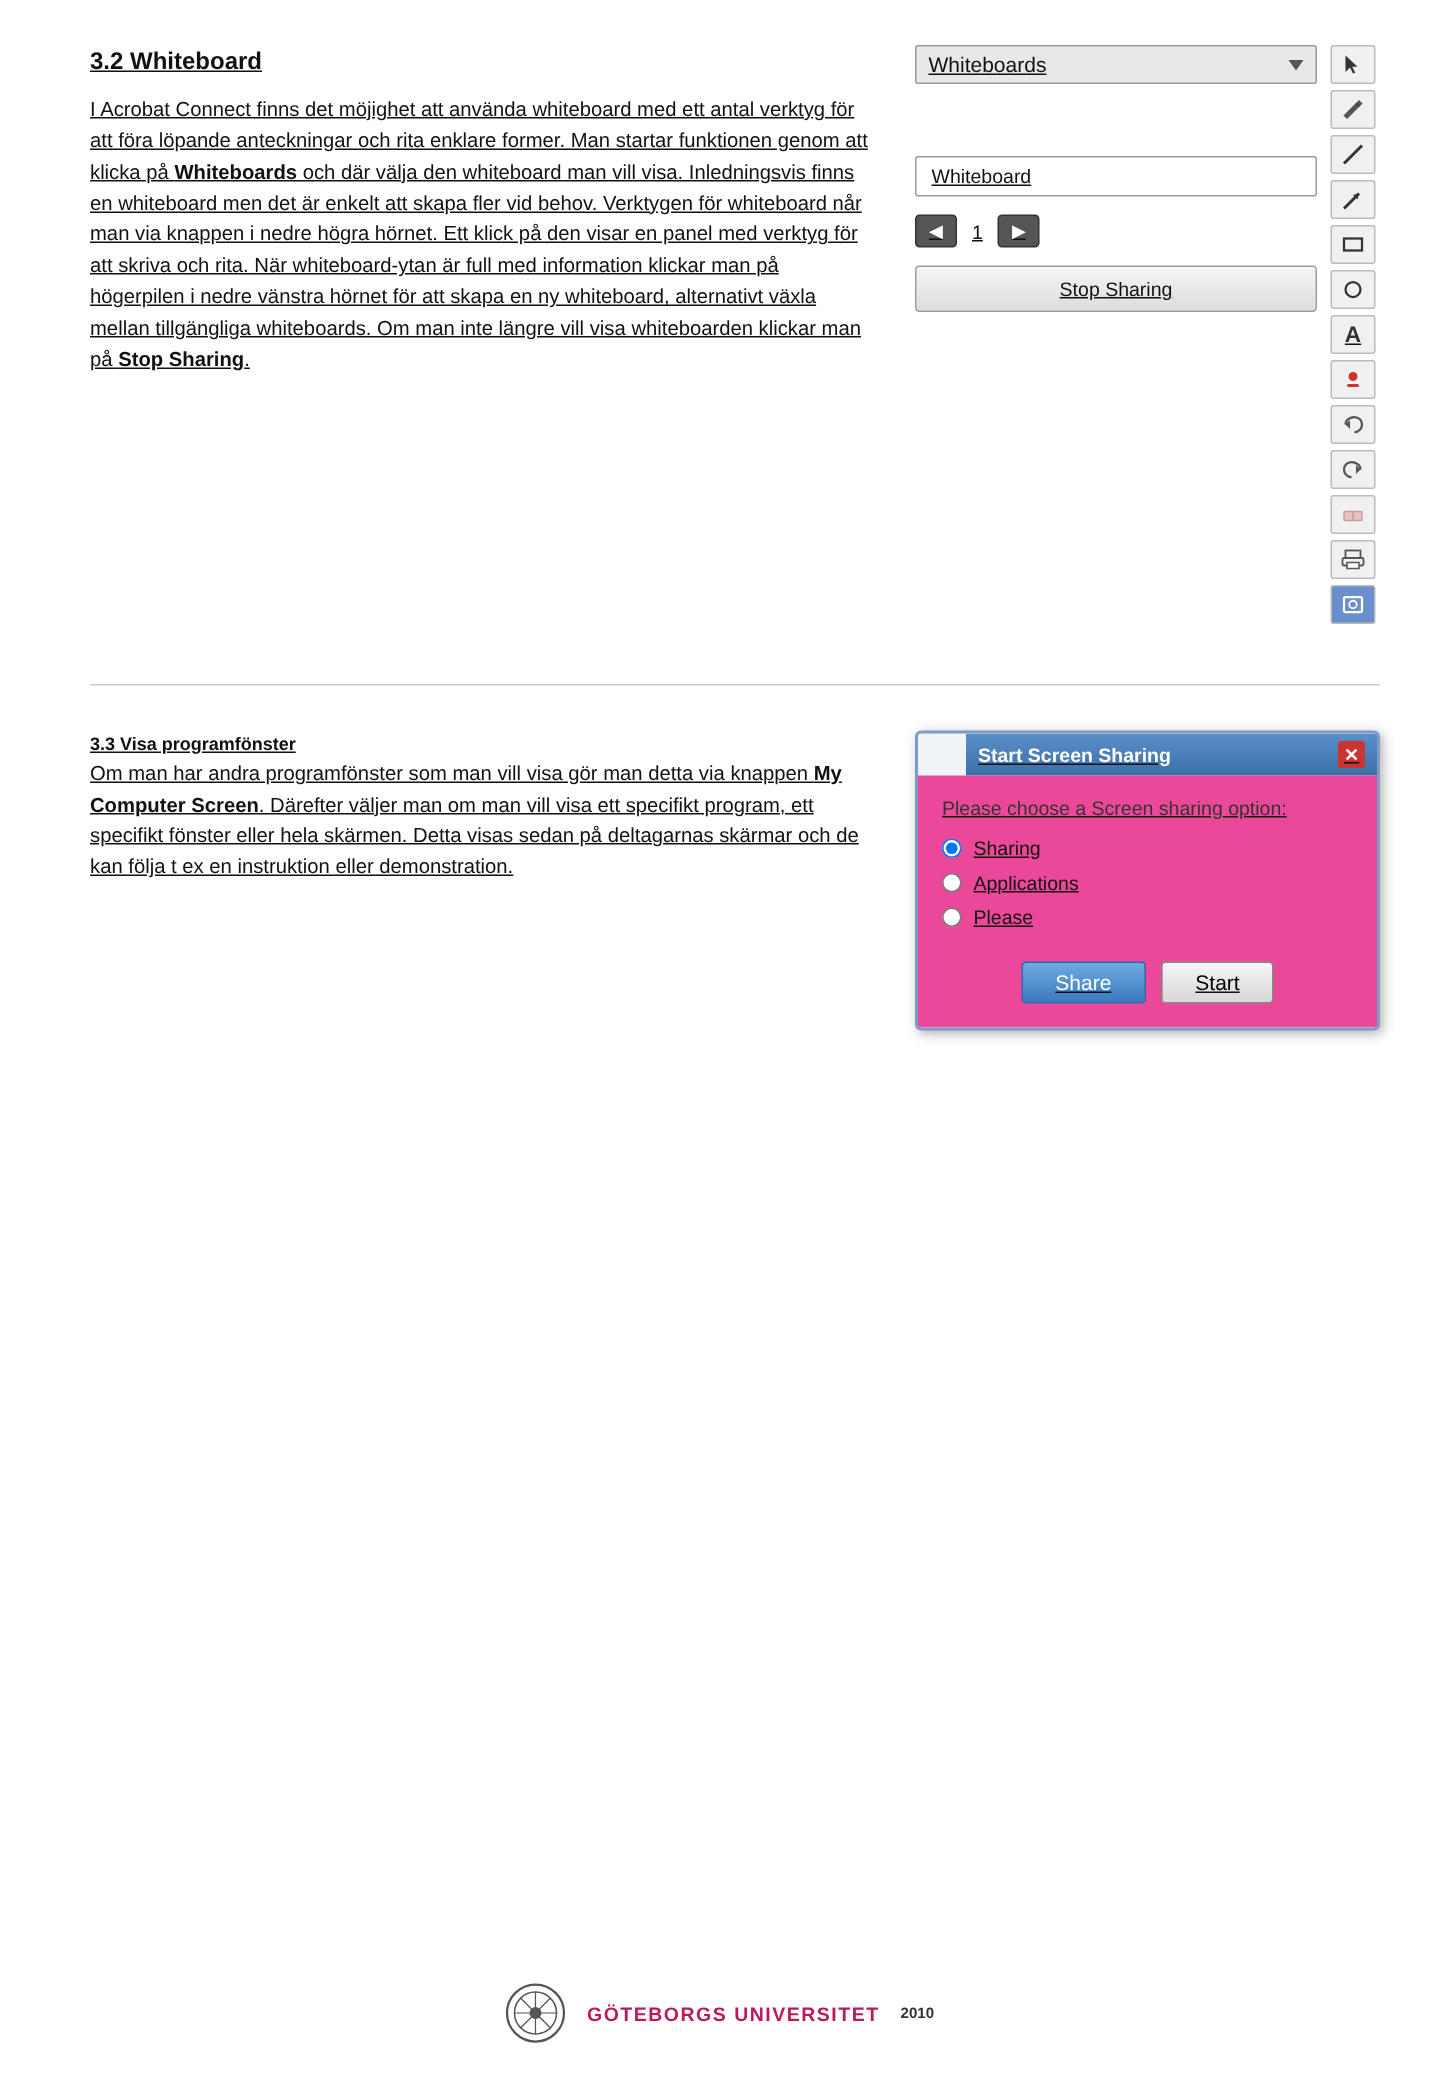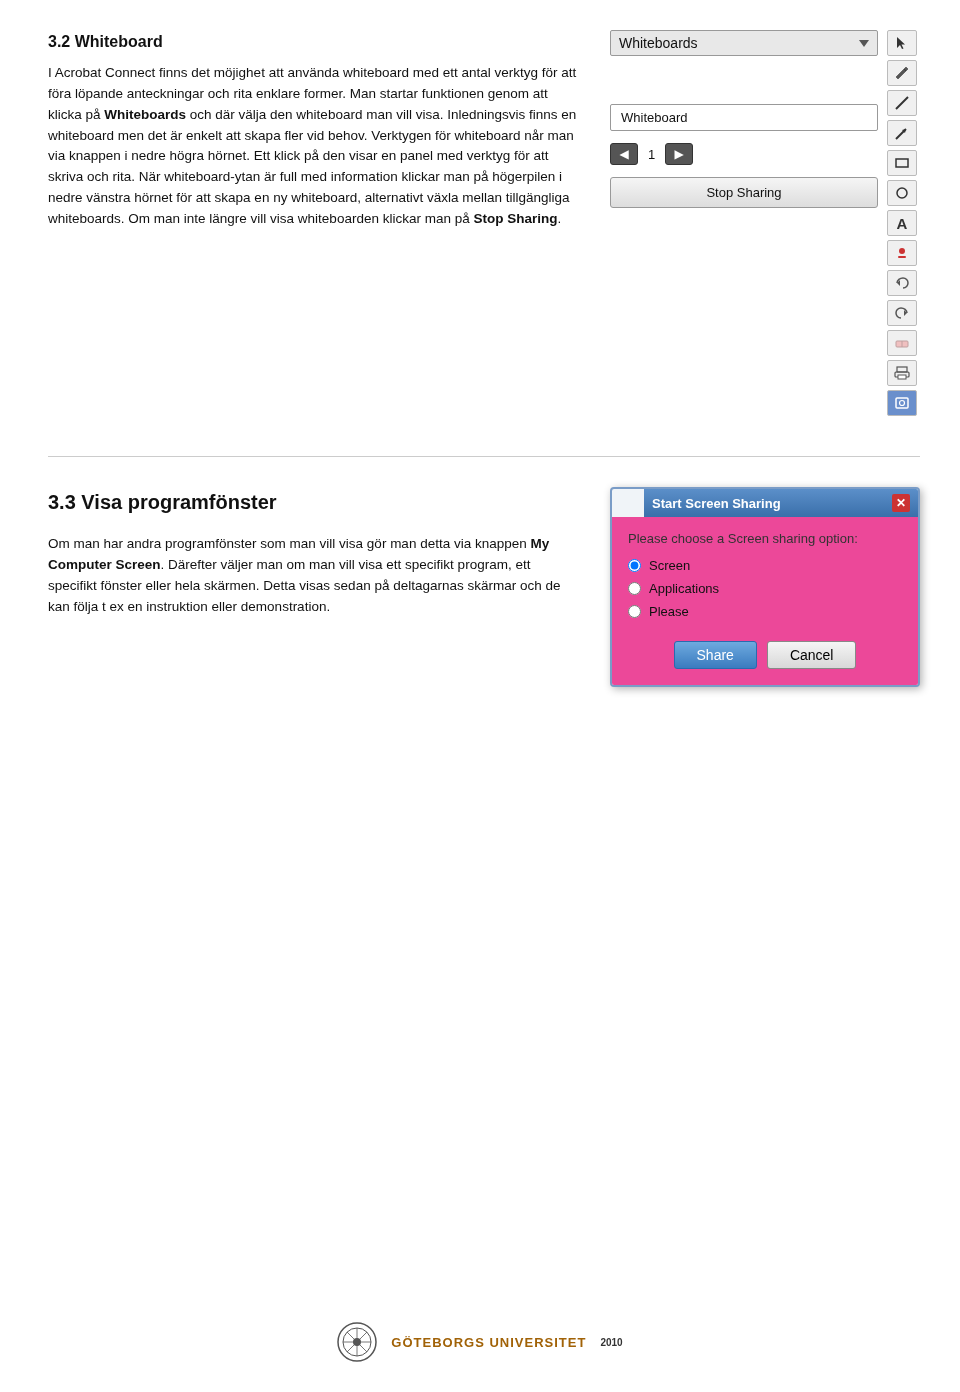--- a/index.html
+++ b/index.html
@@ -8,22 +8,23 @@
       background: #fff;
       width: 960px;
       min-height: 1392px;
       font-size: 14px;
       color: #111;
     }
 
     .page {
       width: 960px;
       min-height: 1392px;
-      padding: 30px 40px 40px 48px;
+      padding: 30px 40px 40px 60px;
       position: relative;
+      text-decoration: underline;
     }
 
     
     .section-32 {
       display: flex;
       gap: 30px;
       margin-bottom: 40px;
     }
 
     .section-32-text {
@@ -163,23 +164,23 @@
       margin-top: 30px;
     }
 
     .section-33-text {
       flex: 1;
       font-size: 13.5px;
       line-height: 1.55;
     }
 
     .section-33-text h2 {
-      font-size: 20px;
-      font-weight: bold;
-      margin-bottom: 16px;
+      font-size: 12px;
+      font-weight: bold;
+      margin-bottom: 0;
     }
 
     .section-33-text strong {
       font-weight: bold;
     }
 
     
     .dialog-wrapper {
       width: 310px;
       flex-shrink: 0;
@@ -288,21 +289,21 @@
     .footer-logo {
       width: 40px;
       height: 40px;
     }
 
     .footer-text {
       font-size: 13px;
       font-weight: bold;
       letter-spacing: 1px;
       text-transform: uppercase;
-      color: #a16207;
+      color: #be185d;
     }
 
     .footer-year {
       font-size: 10px;
       color: #333;
       font-weight: bold;
     }
 
     .divider {
       border: none;
@@ -450,37 +451,37 @@
           <span>Start Screen Sharing</span>
           <button class="dialog-close-btn">
             <span>✕</span>
           </button>
         </div>
         <div class="dialog-body">
           <p>Please choose a Screen sharing option:</p>
           <div class="radio-group">
             <label class="radio-item">
               <input type="radio" name="screen-option" checked="" style="">
-              <span>Screen</span>
+              <span>Sharing</span>
             </label>
             <label class="radio-item">
               <input type="radio" name="screen-option" style="">
               <span>Applications</span>
             </label>
             <label class="radio-item">
               <input type="radio" name="screen-option" style="">
               <span>Please</span>
             </label>
           </div>
           <div class="dialog-footer">
             <button class="dialog-btn dialog-btn-primary">
               <span>Share</span>
             </button>
             <button class="dialog-btn">
-              <span>Cancel</span>
+              <span>Start</span>
             </button>
           </div>
         </div>
       </div>
     </div>
   </div>
 
   <div class="page-footer">
 
     <svg class="footer-logo" viewBox="0 0 40 40">

